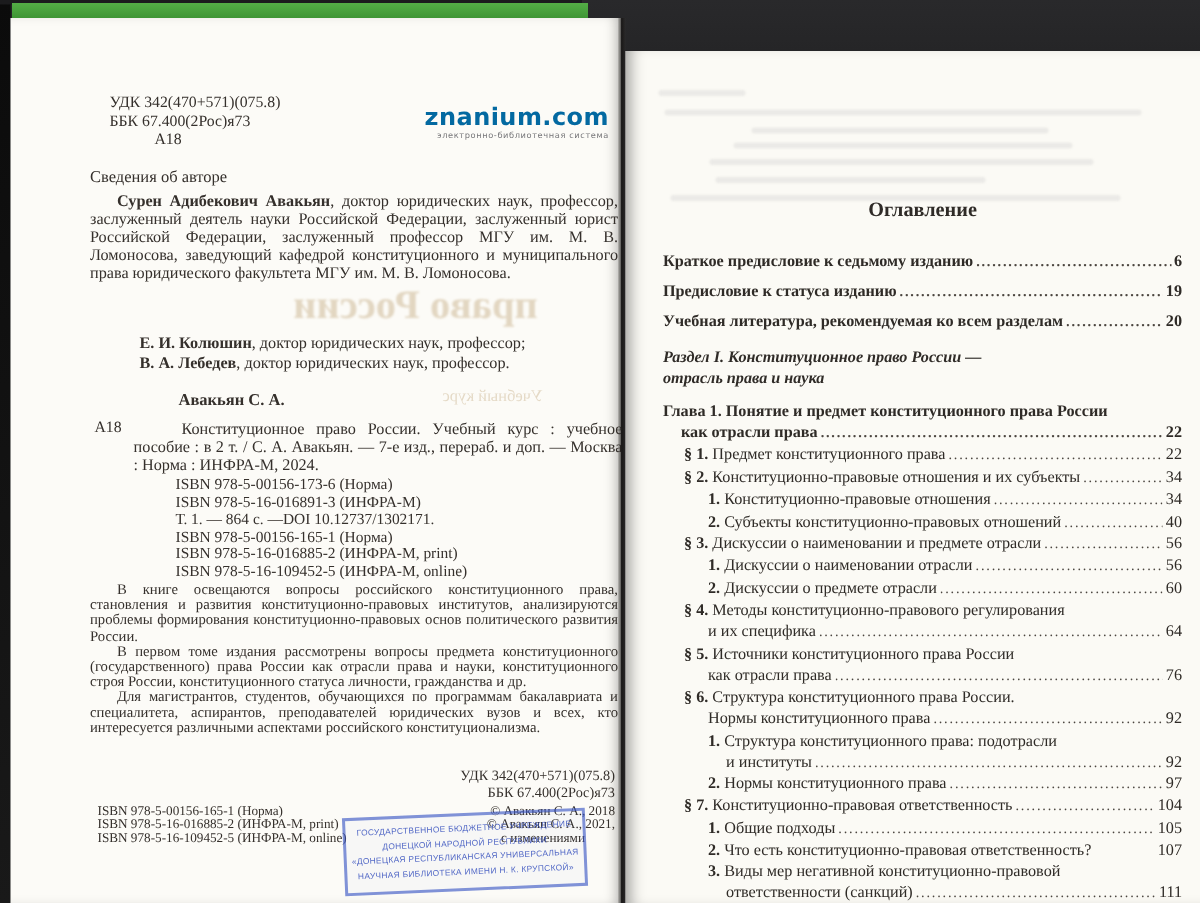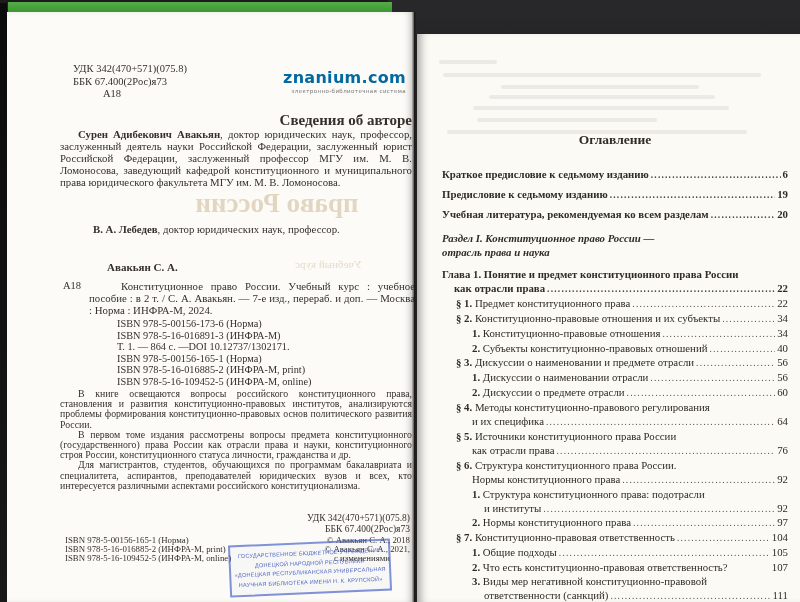--- a/index.html
+++ b/index.html
@@ -23,30 +23,30 @@
         background:linear-gradient(to right,rgba(60,55,50,.15),rgba(25,23,22,.8) 55%,rgba(60,55,50,.2));}
   
   .abs{position:absolute;}
   .bold{font-weight:bold;}
   
   #udk-block{left:66px;top:50px;font-size:10.5px;line-height:13px;}
   #udk-sign{left:96px;top:76px;font-size:10.5px;}
   #logo{right:8px;top:56px;text-align:right;font-family:"DejaVu Sans",sans-serif;}
   #logo .lg{font-size:16px;font-weight:bold;color:#0369a1;letter-spacing:.3px;}
   #logo .tg{font-size:5.5px;color:#77777a;letter-spacing:.4px;margin-top:1px;}
-  #about-heading{left:53px;top:100px;width:352px;font-size:15px;font-weight:bold;text-align:right;}
+  #about-heading{left:53px;top:100px;width:352px;font-size:11px;font-weight:normal;text-align:left;}
   #about-text{left:53px;top:116px;width:352px;font-size:10.8px;line-height:12.1px;
         text-align:justify;text-indent:18px;}
   #ghost-cover{left:128px;top:176px;width:284px;text-align:center;font-size:27px;font-weight:bold;
         color:#c9b28c;opacity:.5;transform:scaleX(-1);filter:blur(.6px);white-space:nowrap;}
   #ghost-small{left:288px;top:246px;font-size:11px;color:#c9b28c;opacity:.45;
         transform:scaleX(-1);filter:blur(.5px);}
   #reviewers-heading{left:53px;top:197px;width:352px;font-size:11px;font-weight:bold;text-align:center;}
   #reviewers{left:86px;top:211px;font-size:10.8px;line-height:13px;}
-  #catalog-author{left:100px;top:249px;font-size:11px;font-weight:bold;}
+  #catalog-author{left:112px;top:249px;font-size:11px;font-weight:bold;}
   #catalog-sign{left:56px;top:268px;font-size:10.5px;}
   #catalog-text{left:82px;top:268px;width:326px;font-size:10.8px;line-height:12px;
         text-align:justify;text-indent:32px;}
   #isbn-top{left:110px;top:306px;font-size:10.3px;line-height:11.6px;}
   #annotation{left:53px;top:377px;width:352px;font-size:9.8px;line-height:10.2px;text-align:justify;}
   #annotation p{margin:0;text-indent:18px;}
   #udk-bottom{right:4px;top:501px;font-size:9.5px;line-height:11px;text-align:right;}
   #isbn-bottom{left:58px;top:524px;font-size:8.8px;line-height:8.9px;}
   #copyright{right:4px;top:524px;font-size:8.8px;line-height:8.9px;text-align:right;}
   #copyright .c-indent{padding-right:20px;}
@@ -94,20 +94,21 @@
       <div class="tg">электронно-библиотечная система</div>
     </div>
 
     <div class="abs" id="about-heading">Сведения об авторе</div>
     <div class="abs" id="about-text"><b>Сурен Адибекович Авакьян</b><span>, доктор юридических наук, профессор, заслуженный деятель науки Российской Федерации, заслуженный юрист Российской Федерации, заслуженный профессор МГУ им. М. В. Ломоносова, заведующий кафедрой конституционного и муниципального права юридического факультета МГУ им. М. В. Ломоносова.</span></div>
 
     <div class="abs" id="ghost-cover">право России</div>
     <div class="abs" id="ghost-small">Учебный курс</div>
 
     <div class="abs" id="reviewers">
+        <div class="reviewer-line"><b>Е. И. Колюшин</b><span>, доктор юридических наук, профессор;</span></div>
         <div class="reviewer-line"><b>В. А. Лебедев</b><span>, доктор юридических наук, профессор.</span></div>
       </div>
 
     <div class="abs" id="catalog-author">Авакьян С. А.</div>
     <div class="abs" id="catalog-sign">А18</div>
     <div class="abs" id="catalog-text">Конституционное право России. Учебный курс : учебное пособие : в 2 т. / С. А. Авакьян. — 7-е изд., перераб. и доп. — Москва : Норма : ИНФРА-М, 2024.</div>
 
     <div class="abs" id="isbn-top">
         <div>ISBN 978-5-00156-173-6 (Норма)</div>
         <div>ISBN 978-5-16-016891-3 (ИНФРА-М)</div>
@@ -159,21 +160,21 @@
       <div id="toc-front" class="front">
           <div class="toc-row-front">
             <div class="toc-line i0">
               <span class="toc-text">Краткое предисловие к седьмому изданию</span>
               <span class="leader"></span>
               <span class="pnum">6</span>
             </div>
           </div>
           <div class="toc-row-front">
             <div class="toc-line i0">
-              <span class="toc-text">Предисловие к седьмому изданию</span>
+              <span class="toc-text">Предисловие к статуса изданию</span>
               <span class="leader"></span>
               <span class="pnum">19</span>
             </div>
           </div>
           <div class="toc-row-front">
             <div class="toc-line i0">
               <span class="toc-text">Учебная литература, рекомендуемая ко всем разделам</span>
               <span class="leader"></span>
               <span class="pnum">20</span>
             </div>

